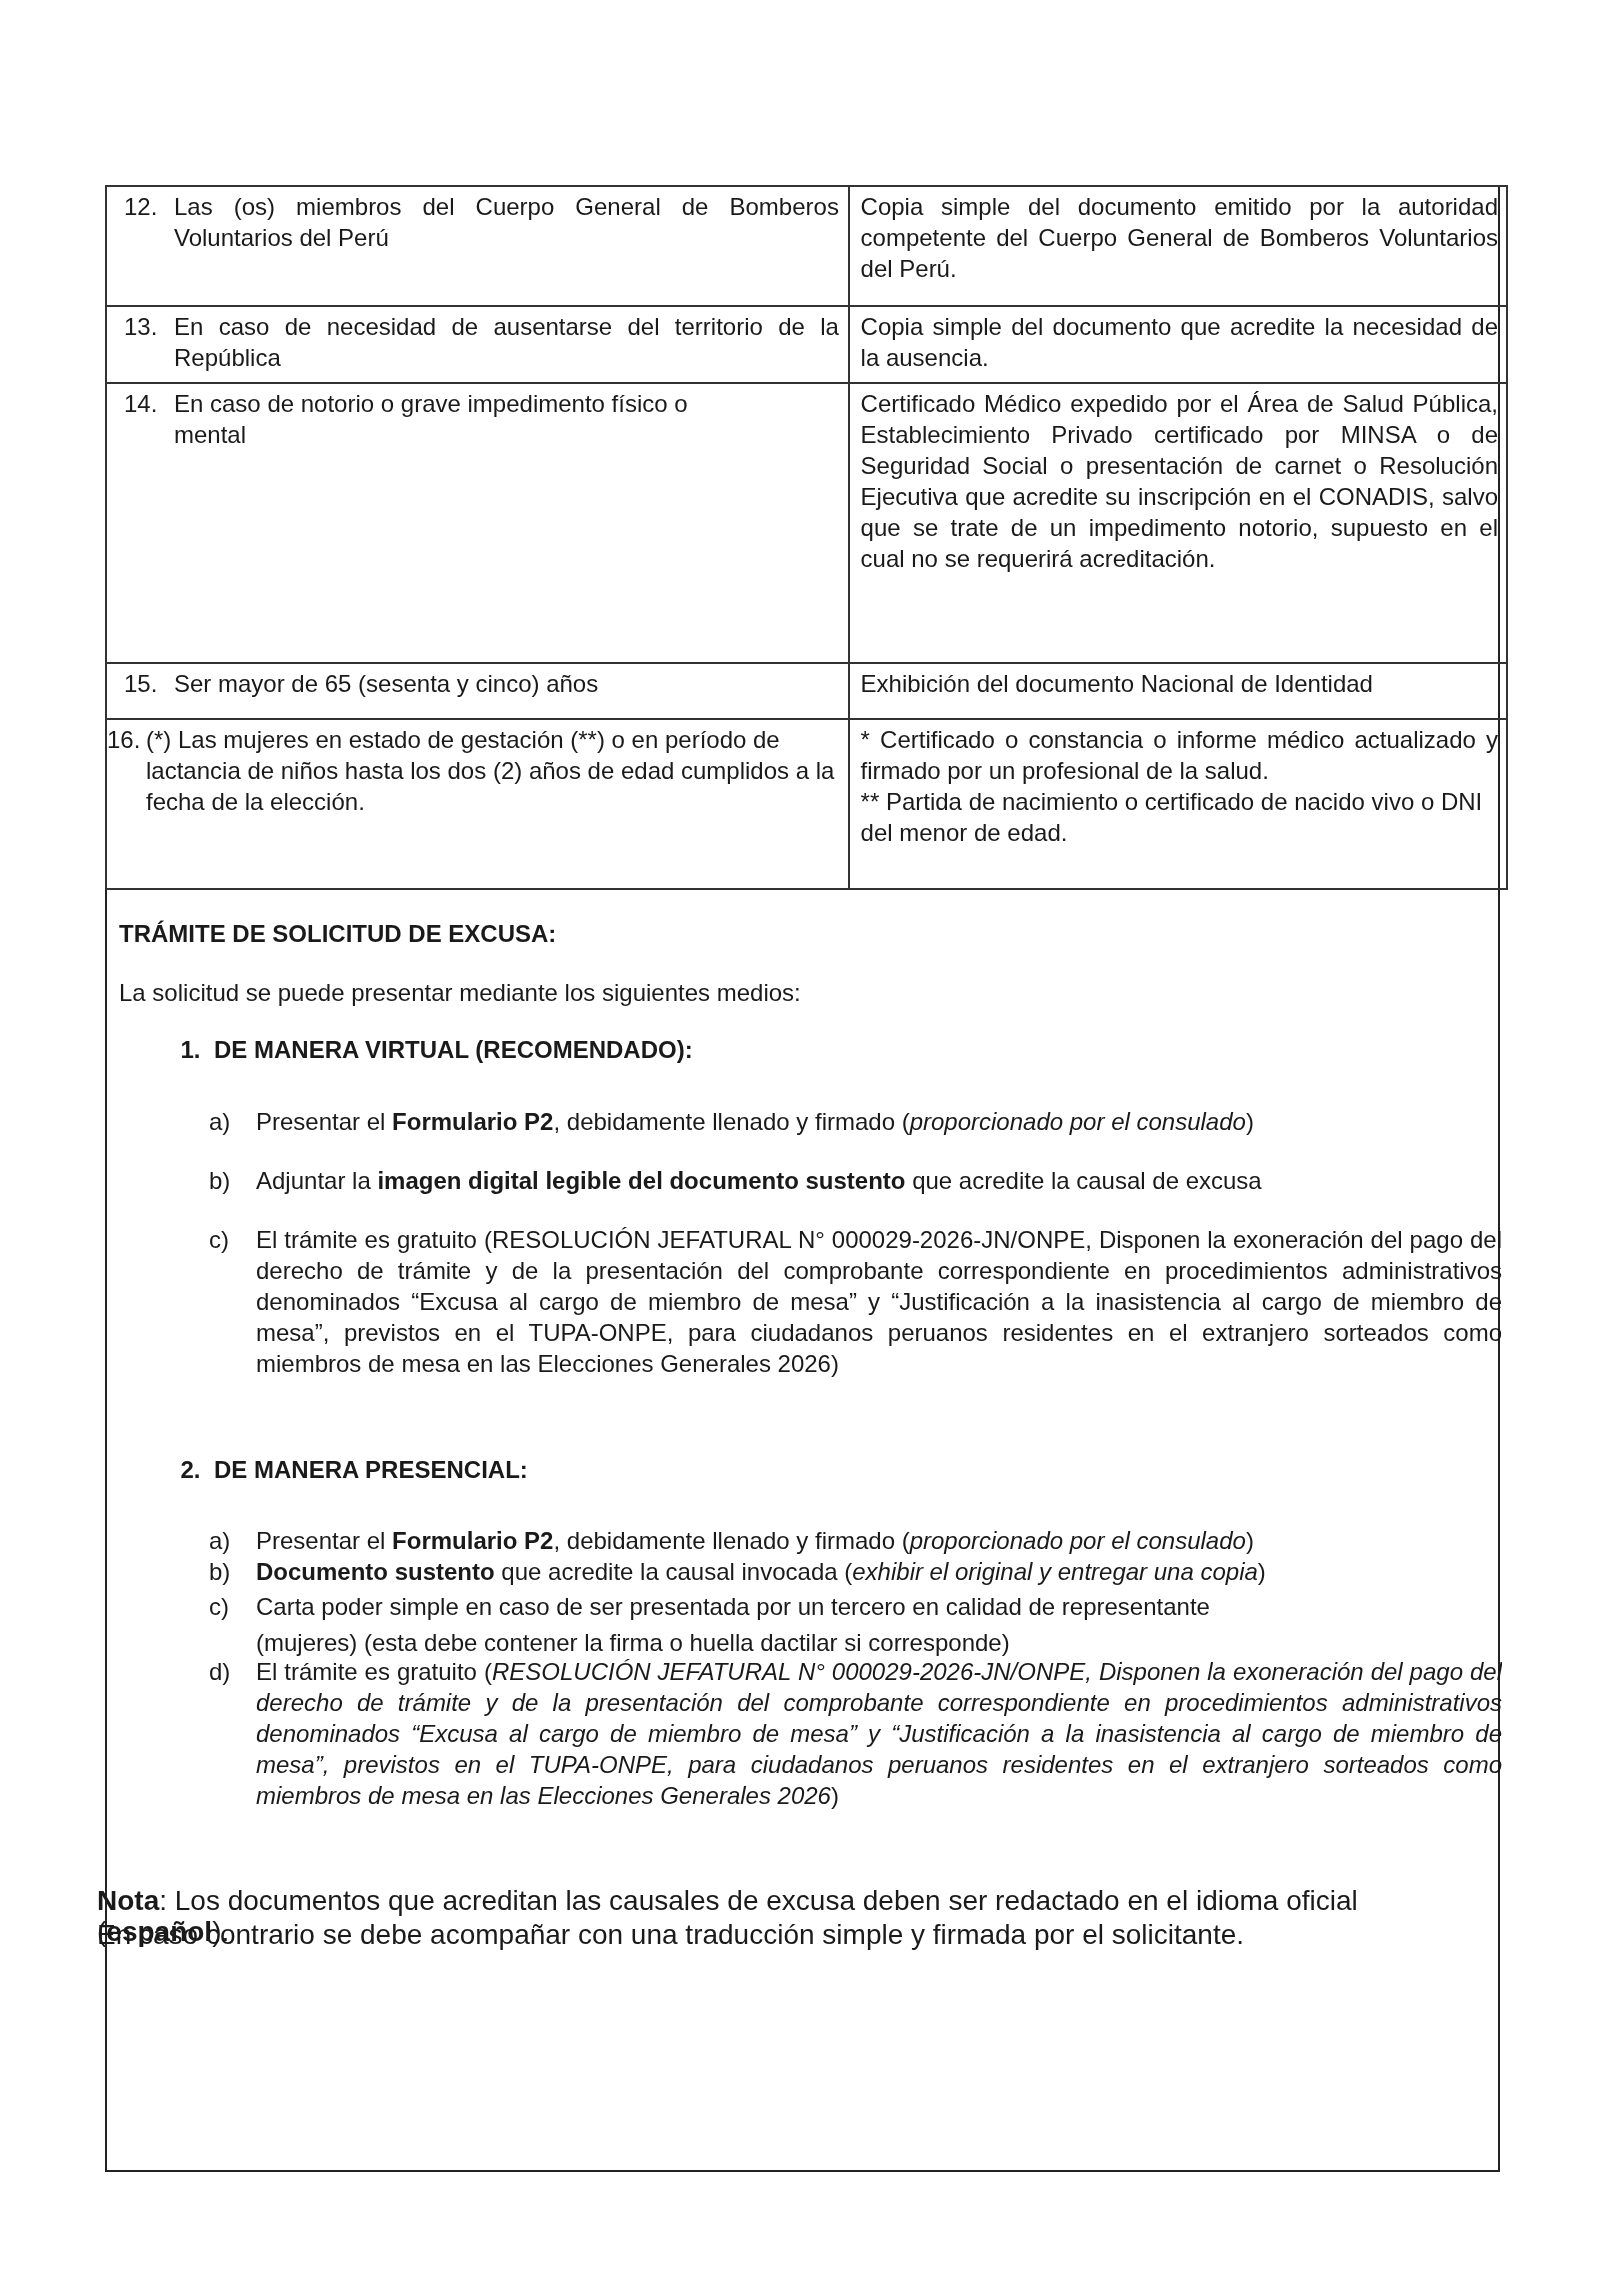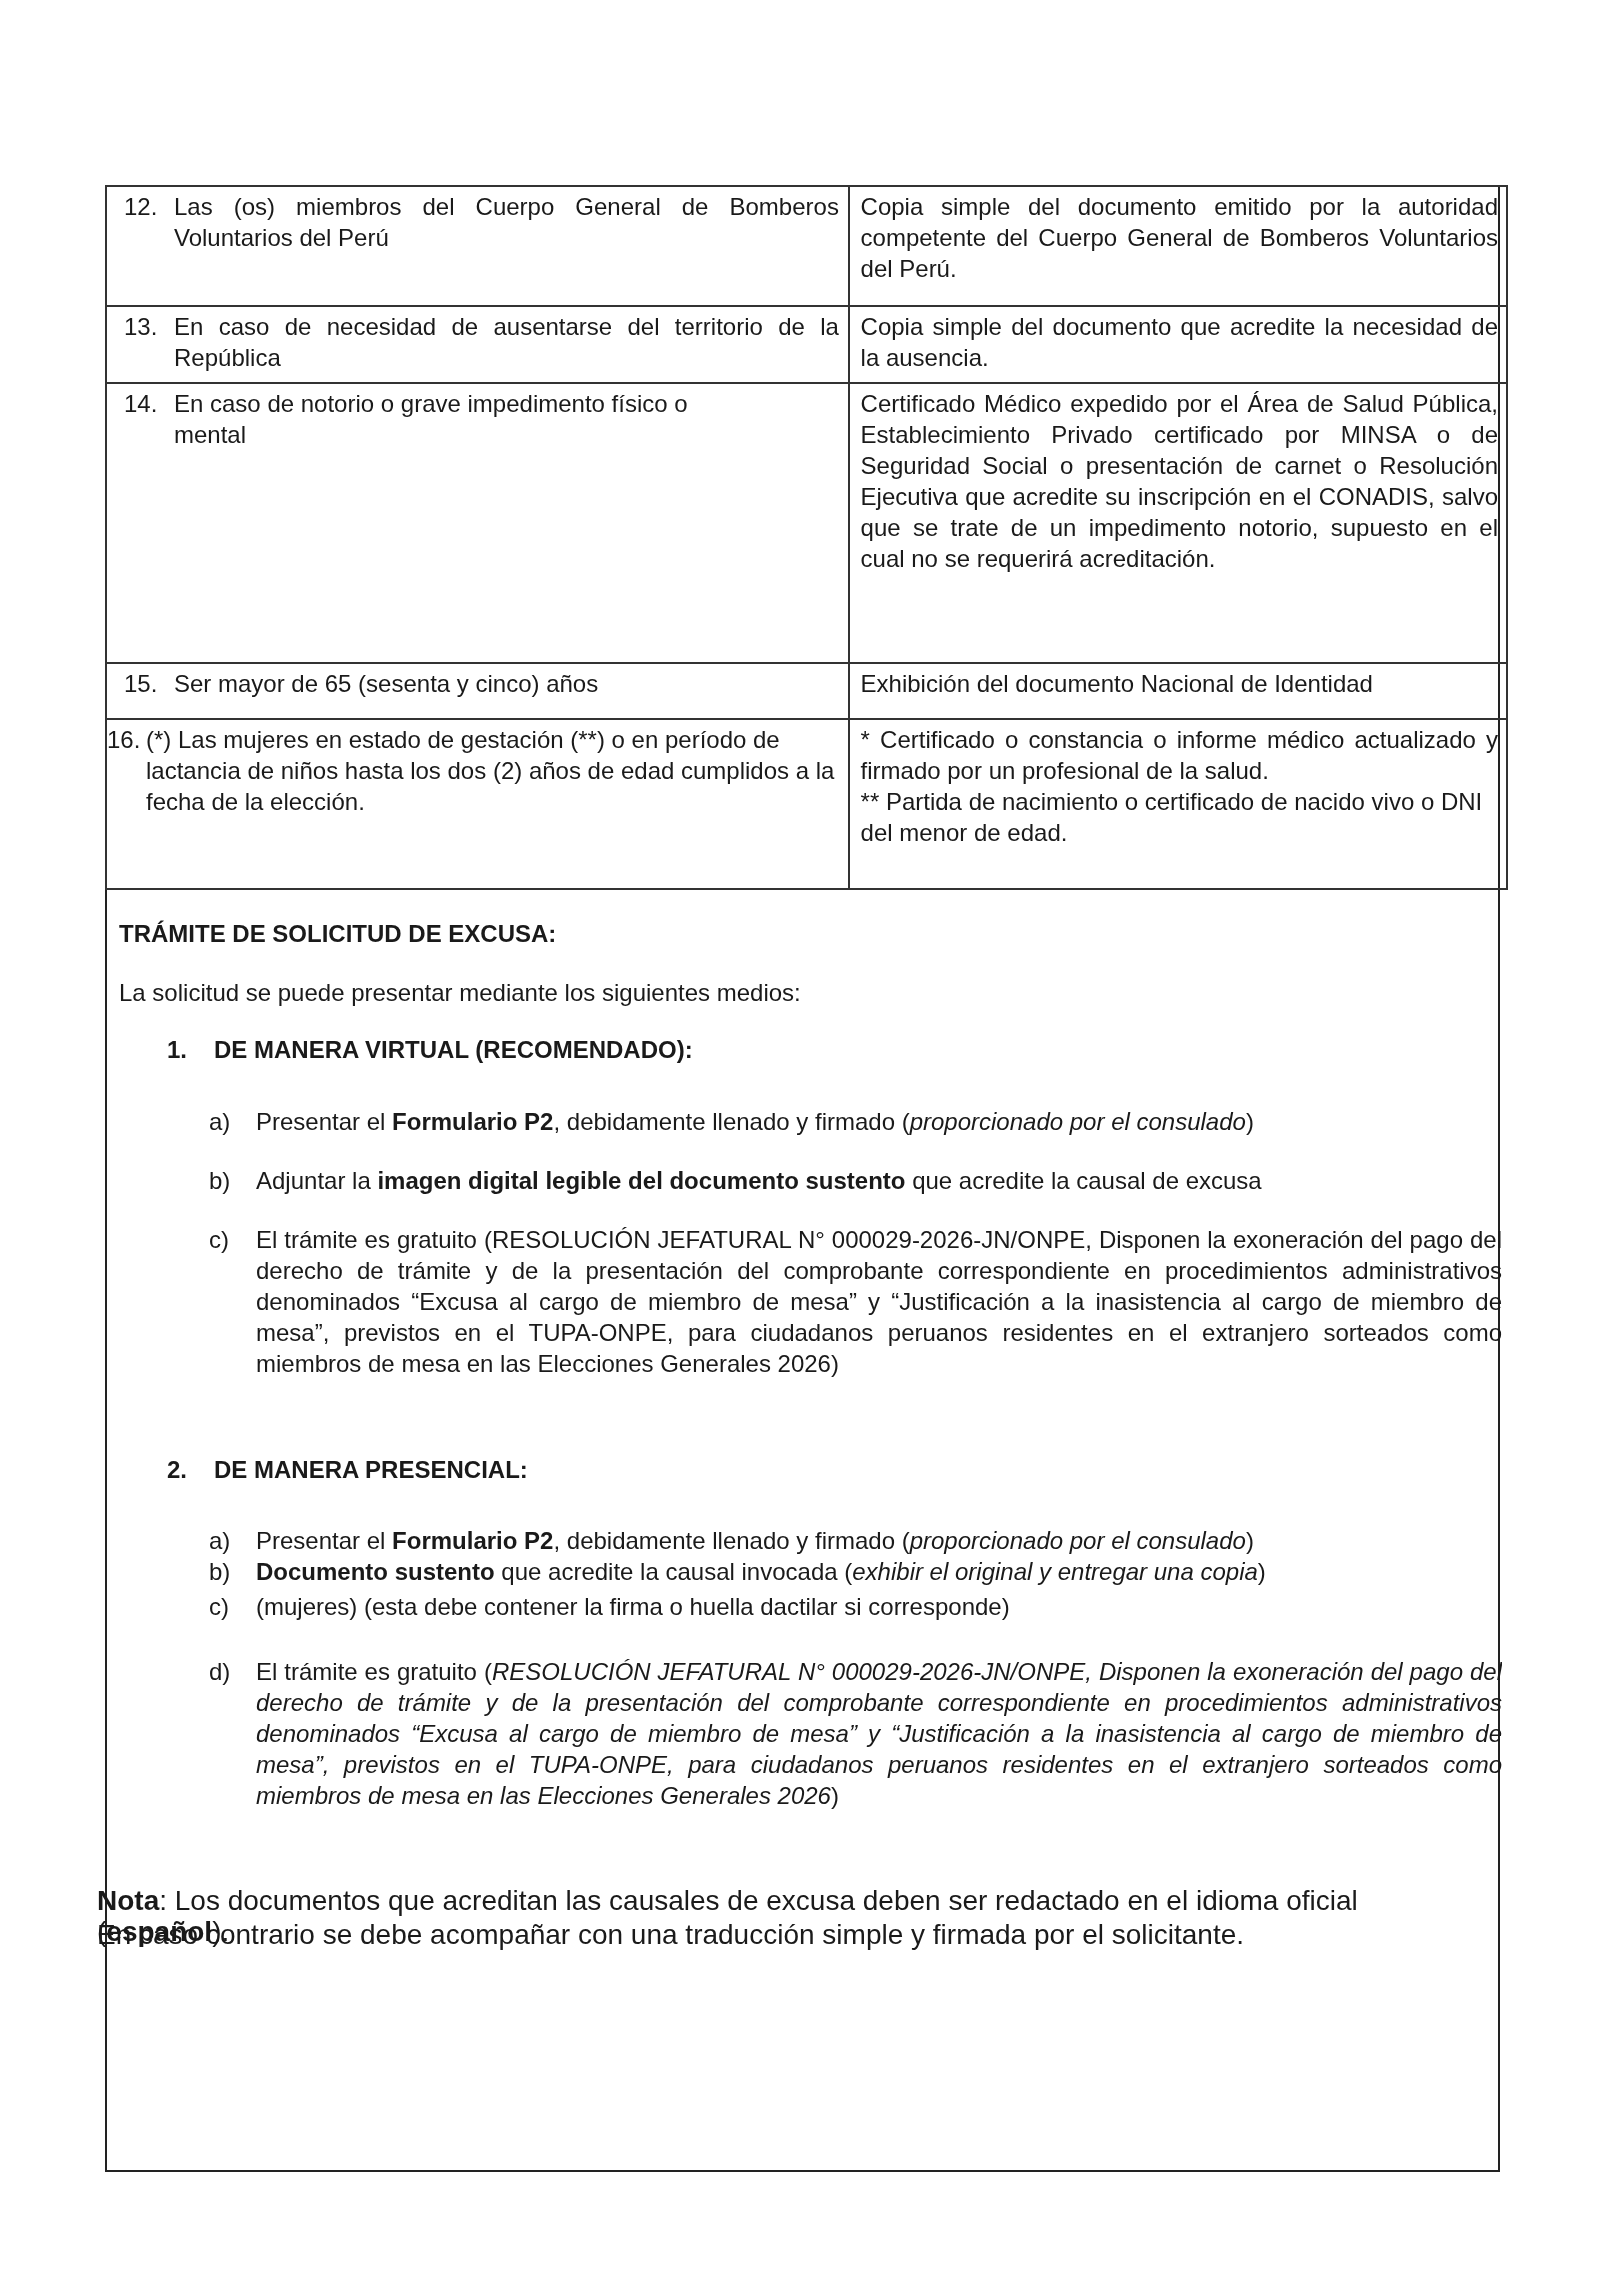--- a/index.html
+++ b/index.html
@@ -12,21 +12,21 @@
                  padding: 3.9px 9.2px 0 9.2px; box-sizing: border-box; }
   table.req td.left { width: 744px; padding-left: 17px; }
   table.req td.right { width: 659px; padding-left: 10.5px; padding-right: 8px; text-align: justify; }
   .num-item { display: flex; }
   .num-item .n { width: 50px; flex: none; }
   .num-item .t { flex: 1; text-align: justify; }
   .num-item.tight .n { width: 39px; }
   .num-item.tight .t { text-align: left; }
   .sec { position: absolute; left: 119px; font-size: 24px; line-height: 31px; }
   .bold { font-weight: bold; }
-  .list-h { position: absolute; left: 167px; font-size: 24px; font-weight: bold; line-height: 31px; }
+  .list-h { position: absolute; left: 167px; font-size: 24px; font-weight: bold; line-height: 31px; text-align: center; }
   .list-h .n { display: inline-block; width: 47px; }
   .sub { position: absolute; left: 209px; width: 1293px; font-size: 24px; line-height: 31px; display: flex; }
   .sub .l { width: 47px; flex: none; }
   .sub .t { flex: 1; text-align: justify; overflow: hidden; white-space: normal; }
   .nota { position: absolute; left: 97px; width: 1375px; font-size: 28px; line-height: 31px; }
 </style>
 </head>
 <body>
 
 <div class="frame"></div>
@@ -116,20 +116,21 @@
 </div>
 
 <div class="sub" style="top:1556px">
   <span class="l">b)</span>
   <span class="t"><b>Documento sustento</b><span> que acredite la causal invocada (</span><i>exhibir el original y entregar una copia</i><span>)</span></span>
 </div>
 
 <div class="sub" style="top:1591px">
   <span class="l">c)</span>
   <span class="t" style="text-align:left">
+      <span style="display:block;margin-bottom:4.6px">Carta poder simple en caso de ser presentada por un tercero en calidad de representante</span>
       <span style="display:block">(mujeres) (esta debe contener la firma o huella dactilar si corresponde)</span>
     </span>
 </div>
 
 <div class="sub" style="top:1656px">
   <span class="l">d)</span>
   <span class="t"><span>El trámite es gratuito (</span><i>RESOLUCIÓN JEFATURAL N° 000029-2026-JN/ONPE, Disponen la exoneración del pago del derecho de trámite y de la presentación del comprobante correspondiente en procedimientos administrativos denominados “Excusa al cargo de miembro de mesa” y “Justificación a la inasistencia al cargo de miembro de mesa”, previstos en el TUPA-ONPE, para ciudadanos peruanos residentes en el extranjero sorteados como miembros de mesa en las Elecciones Generales 2026</i><span>)</span></span>
 </div>
 
 <div class="nota" style="top:1885px">

